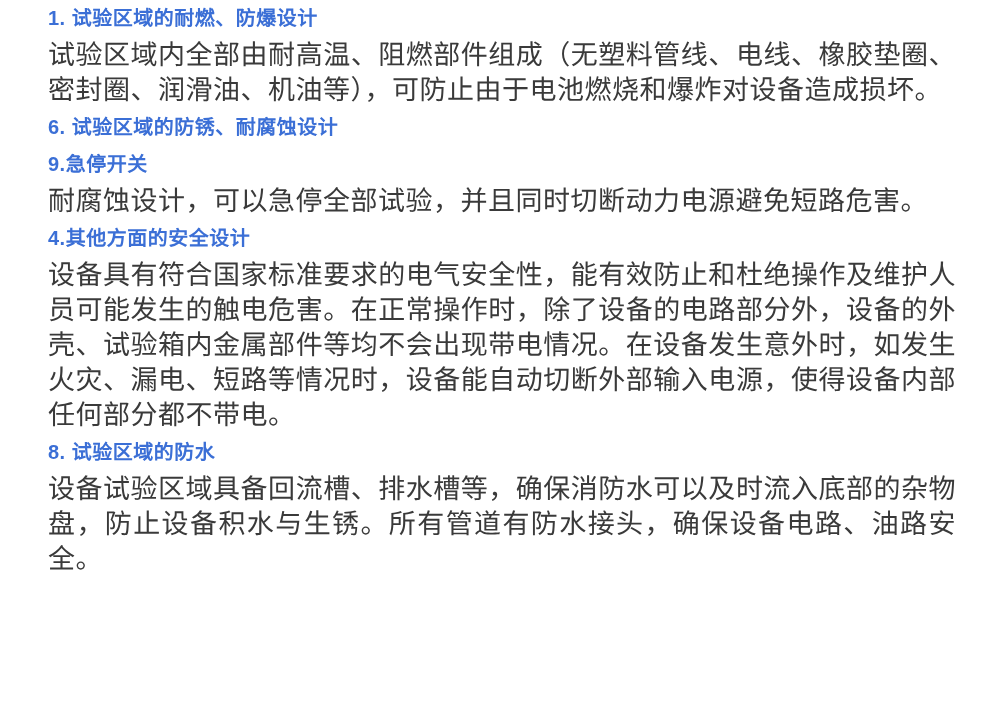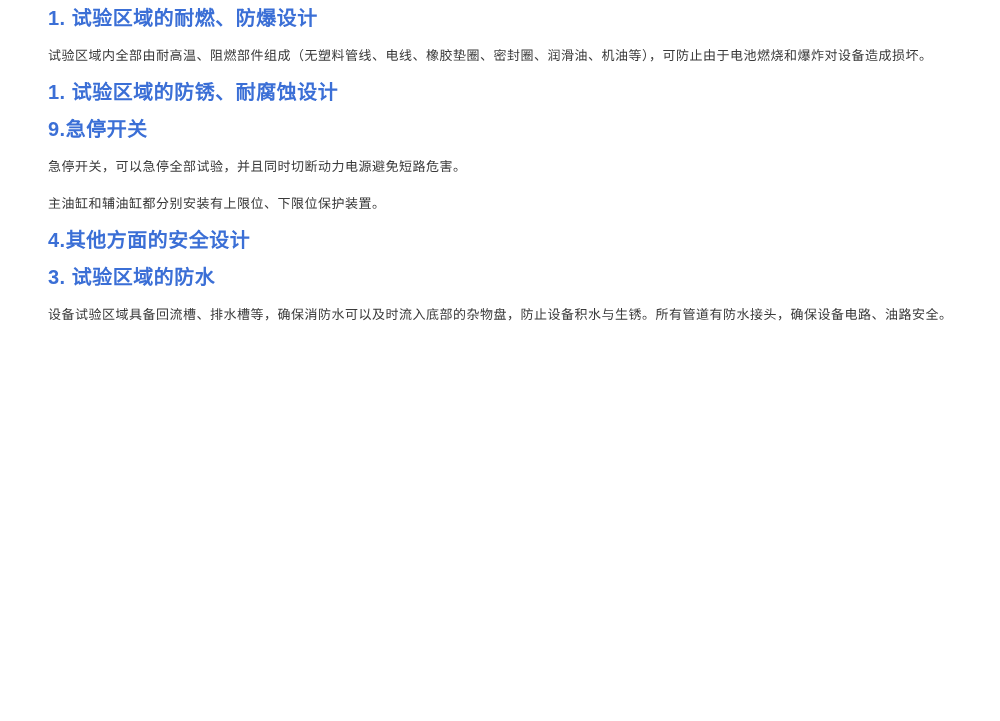--- a/index.html
+++ b/index.html
@@ -29,56 +29,56 @@
     line-height:35px;
     font-weight:700;
     color:var(--accent);
     letter-spacing:0.5px;
   }
   .section-heading.plain{
     color:var(--body);
     font-weight:400;
   }
   .section-body{
-    font-size:13px;
+    font-size:27px;
     line-height:35px;
     font-weight:400;
     color:var(--body);
     text-align:justify;
     letter-spacing:0.5px;
   }
 </style>
 </head>
 <body>
 
 <main class="page">
   <div class="content">
 
     <section>
       <h2 class="section-heading">1. 试验区域的耐燃、防爆设计</h2>
       <p class="section-body">试验区域内全部由耐高温、阻燃部件组成（无塑料管线、电线、橡胶垫圈、密封圈、润滑油、机油等），可防止由于电池燃烧和爆炸对设备造成损坏。</p>
     </section>
 
     <section>
-      <h2 class="section-heading">1. 试验区域的防锈、耐腐蚀设计</h2>
+      <h2 class="section-heading">6. 试验区域的防锈、耐腐蚀设计</h2>
     </section>
 
     <section>
       <h2 class="section-heading">9.急停开关</h2>
-      <p class="section-body">急停开关，可以急停全部试验，并且同时切断动力电源避免短路危害。</p>
+      <p class="section-body">耐腐蚀设计，可以急停全部试验，并且同时切断动力电源避免短路危害。</p>
     </section>
 
     <section>
-      <p class="section-body">主油缸和辅油缸都分别安装有上限位、下限位保护装置。</p>
     </section>
 
 
     <section>
       <h2 class="section-heading">4.其他方面的安全设计</h2>
+      <p class="section-body">设备具有符合国家标准要求的电气安全性，能有效防止和杜绝操作及维护人员可能发生的触电危害。在正常操作时，除了设备的电路部分外，设备的外壳、试验箱内金属部件等均不会出现带电情况。在设备发生意外时，如发生火灾、漏电、短路等情况时，设备能自动切断外部输入电源，使得设备内部任何部分都不带电。</p>
     </section>
 
     <section>
-      <h2 class="section-heading">3. 试验区域的防水</h2>
+      <h2 class="section-heading">8. 试验区域的防水</h2>
       <p class="section-body">设备试验区域具备回流槽、排水槽等，确保消防水可以及时流入底部的杂物盘，防止设备积水与生锈。所有管道有防水接头，确保设备电路、油路安全。</p>
     </section>
 
   </div>
 </main>
 
 </body></html>

